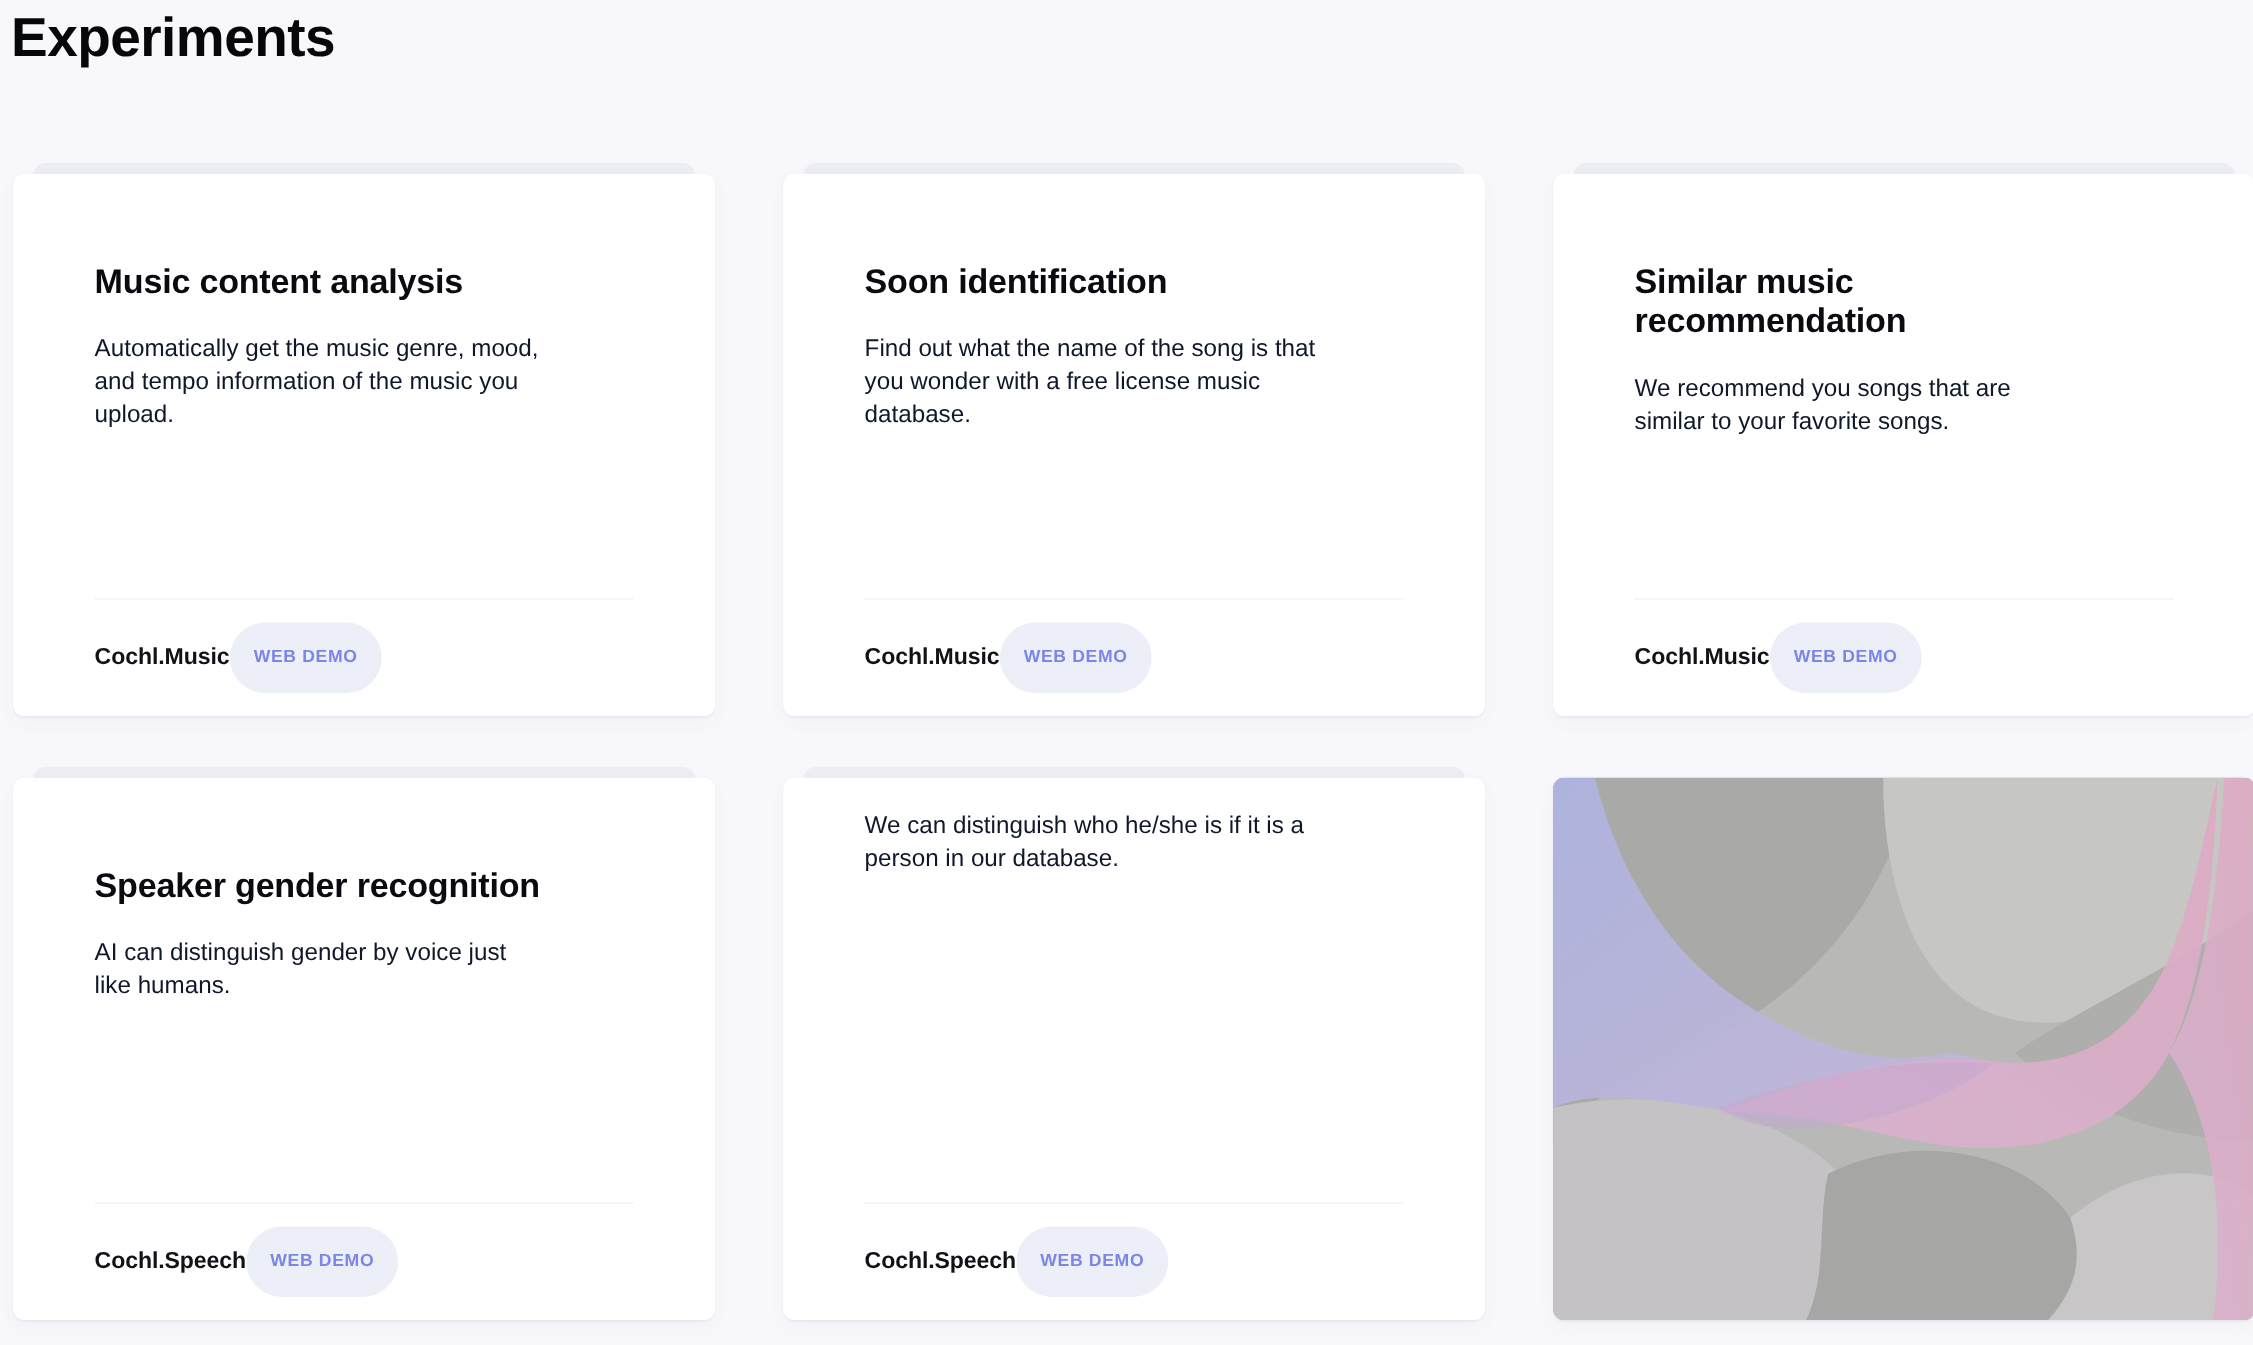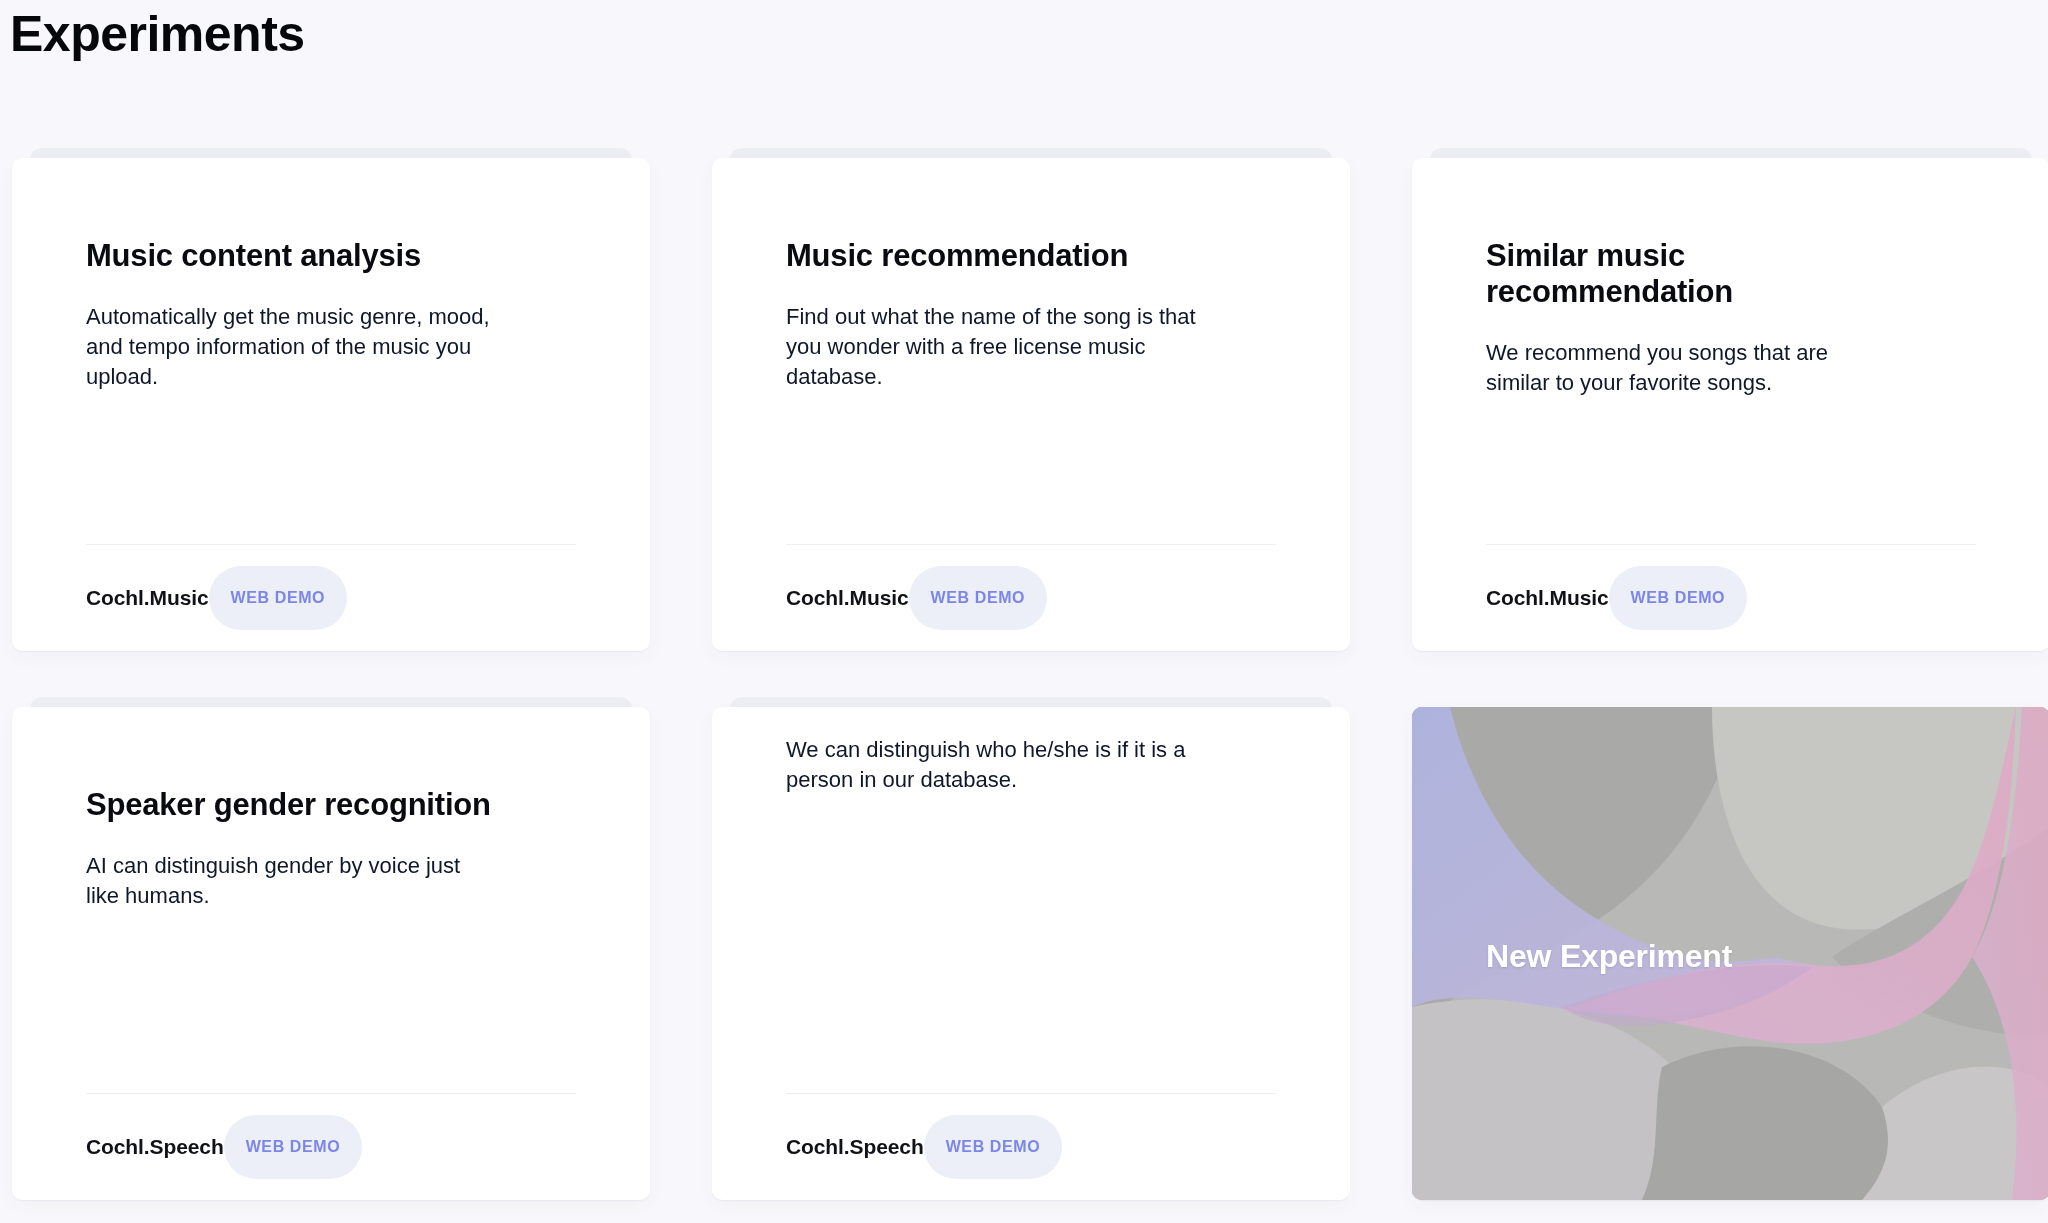--- a/index.html
+++ b/index.html
@@ -181,21 +181,21 @@
         <div class="card-footer">
           <span class="card-product">Cochl.Music</span>
           <span class="badge">WEB DEMO</span>
         </div>
       </div>
     </div>
 
     <div class="card-wrap">
       <div class="card-stack"></div>
       <div class="card">
-        <div class="card-title">Music recommendation</div>
+        <div class="card-title">Soon identification</div>
         <div class="card-desc">Find out what the name of the song is that you wonder with a free license music database.</div>
         <div class="card-spacer"></div>
         <div class="card-divider"></div>
         <div class="card-footer">
           <span class="card-product">Cochl.Music</span>
           <span class="badge">WEB DEMO</span>
         </div>
       </div>
     </div>
 
@@ -271,19 +271,18 @@
           <path d="M 0,0 L 38,0 C 60,90 110,170 190,215 C 250,250 300,262 360,250 L 420,262 C 340,300 250,318 170,305 C 100,294 40,282 0,300 Z" fill="url(#blueBand)" opacity="0.92"></path>
 
           <path d="M 638,0 L 604,0 C 600,100 590,190 560,250 C 520,325 430,350 330,330 C 260,316 200,300 150,305 C 230,272 320,250 400,258 C 470,265 520,240 552,180 C 578,130 590,60 604,0 Z" fill="url(#pinkBand)" opacity="0.9" transform="translate(0,0)"></path>
 
           <path d="M 560,250 C 590,200 604,110 610,0 L 638,0 L 638,493 L 600,493 C 612,400 600,310 560,250 Z" fill="url(#pinkBand)" opacity="0.85"></path>
 
           <path d="M 150,300 C 230,272 320,252 400,260 C 360,292 300,312 240,318 C 200,322 170,314 150,300 Z" fill="#c2a8cf" opacity="0.55"></path>
         </svg>
 
         <div class="soon-text">
-          <div>New Experiment</div>
         </div>
       </div>
     </div>
 
   </div>
 </div>
 
 </body></html>

